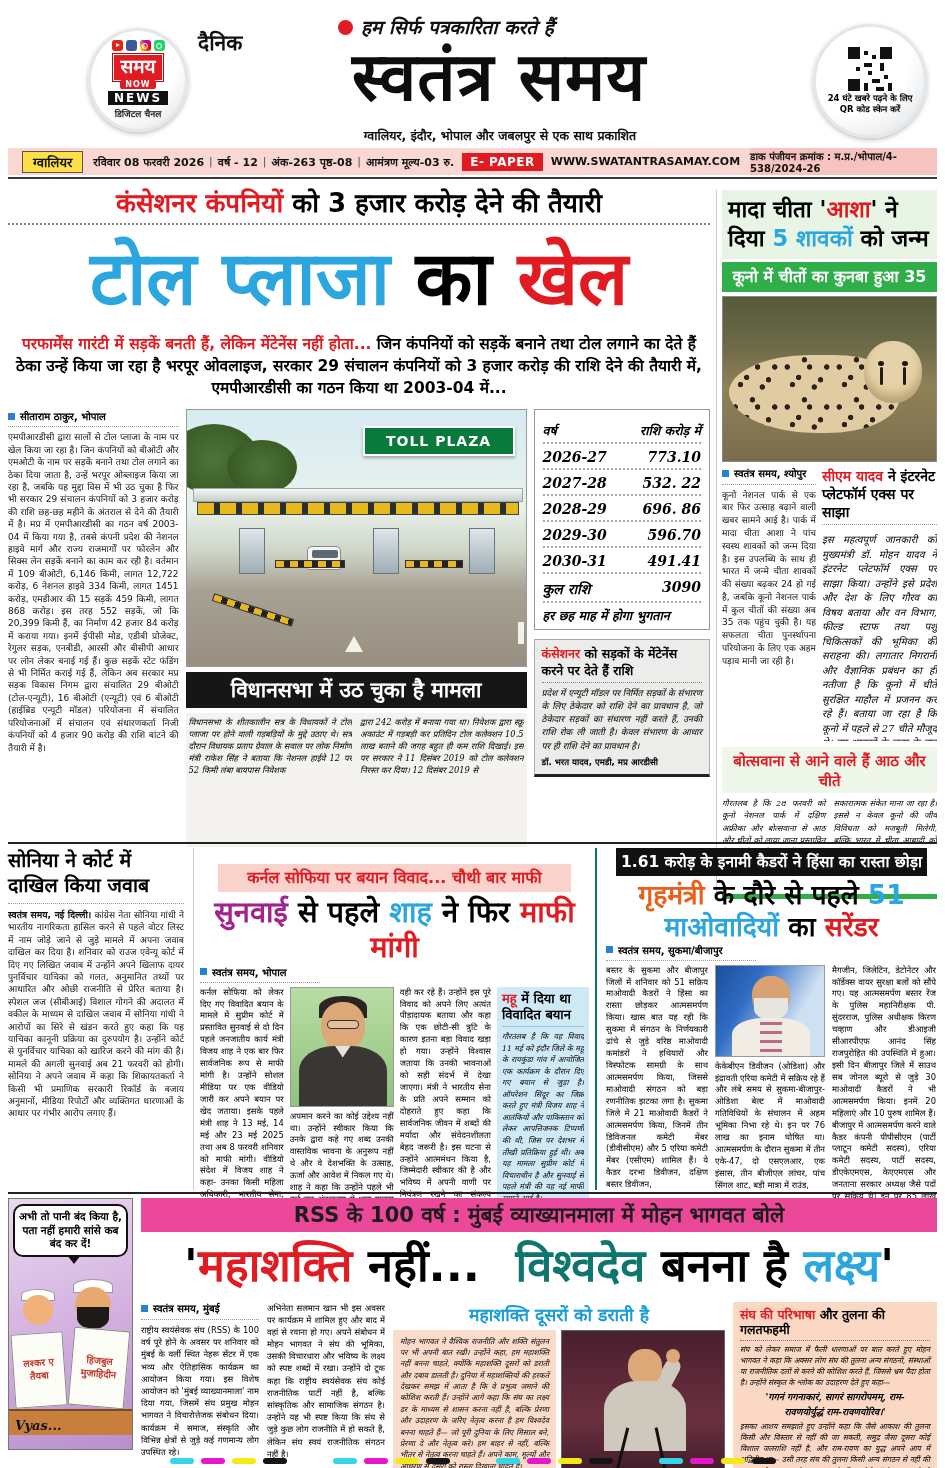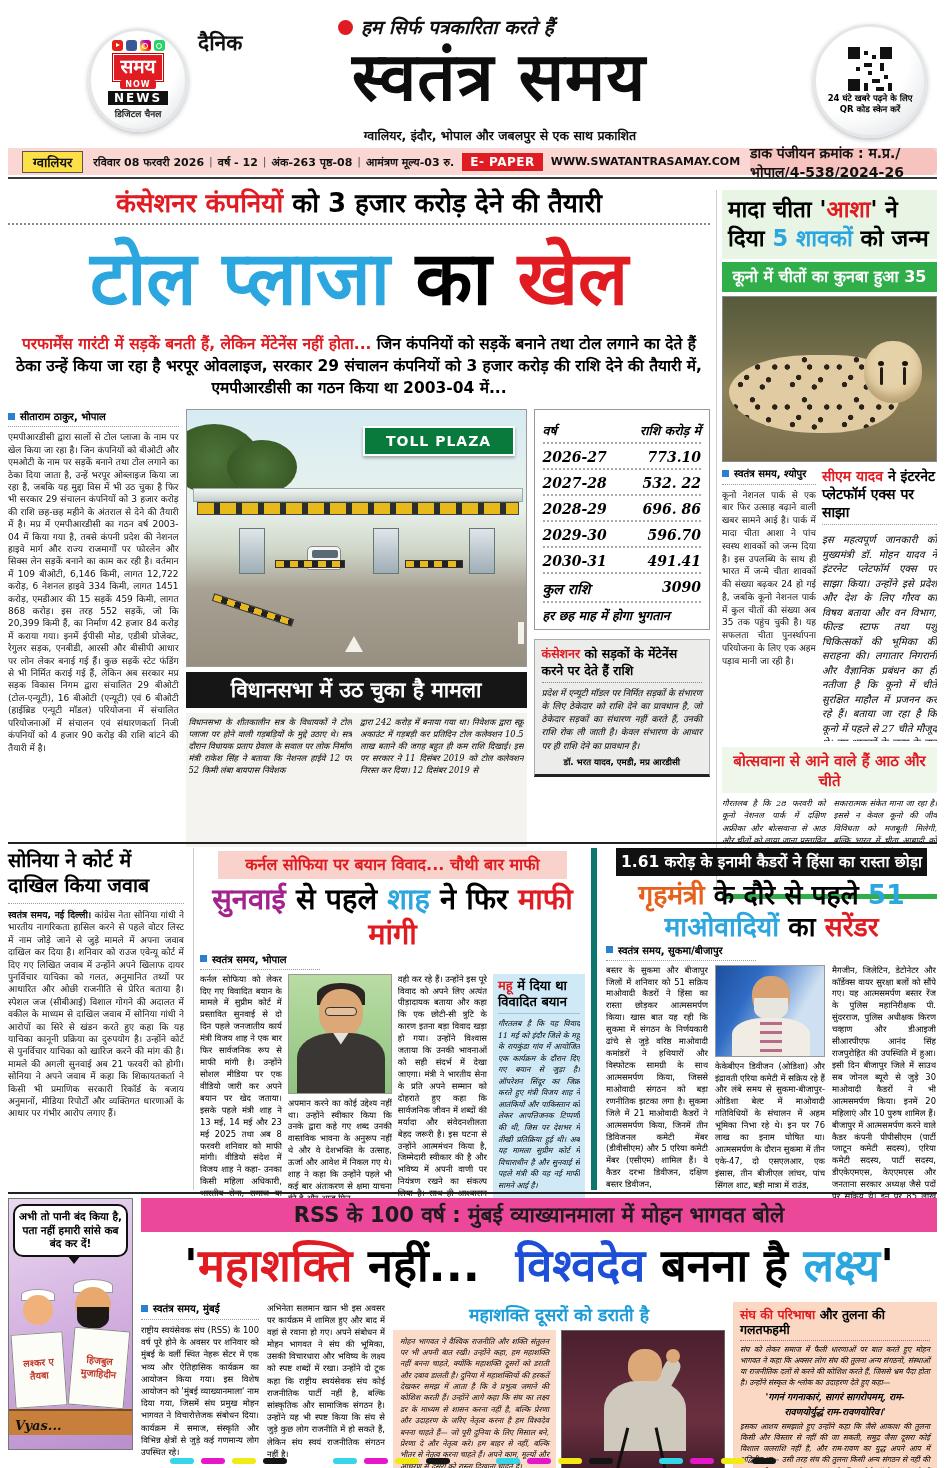--- a/index.html
+++ b/index.html
@@ -29,21 +29,21 @@
   .qr-circle { position:absolute; right:18px; top:18px; width:114px; height:114px; border-radius:50%;
     background:radial-gradient(circle at 30% 25%, #fff 55%, #d9dde0 100%); border:3px solid #e4e7ea; box-shadow:0 2px 5px rgba(0,0,0,.25);
     display:flex; flex-direction:column; align-items:center; justify-content:center; }
   .qr-caption { font-size:8.5px; font-weight:bold; text-align:center; width:86px; line-height:1.25; margin-top:2px; }
 
   
   .dateline { position:absolute; top:148px; left:8px; width:929px; height:27px; background:#fbd7d4; display:flex; align-items:center; font-size:11px; font-weight:bold; color:#111; }
   .dateline .city { background:#fde047; border:1px solid #555; padding:1px 10px; font-size:13px; margin:0 10px 0 14px; }
   .dateline .sep { color:#555; margin:0 5px; font-weight:normal; }
   .epaper { background:#e11b22; color:#fff; padding:2px 8px; margin:0 8px; font-size:12px; letter-spacing:.5px; cursor:pointer; }
-  .dl-right { flex:1; height:100%; background:#f6c3bf; display:flex; align-items:center; justify-content:flex-end; padding-right:24px; font-size:14px; margin-left:10px;border-radius:7px; }
+  .dl-right { flex:1; height:100%; background:#f6c3bf; display:flex; align-items:center; justify-content:flex-end; padding-right:24px; font-size:10px; margin-left:10px; }
   .rule-main { position:absolute; top:177px; left:8px; width:929px; height:2px; background:#3a3a3a; }
 
   
   .lead { position:absolute; top:184px; left:8px; width:702px; }
   .kicker { text-align:center; font-size:26px; font-weight:bold; padding-bottom:3px; border-bottom:2px dotted #888; }
   .kicker .red { color:#e11b22; }
   .lead-headline { text-align:center; font-size:74px; font-weight:bold; line-height:1.45; letter-spacing:0px; }
   .lead-headline .blue { color:#2ba6df; } .lead-headline .red { color:#e11b22; }
   .lead-sub { text-align:center; font-size:15.5px; font-weight:bold; line-height:1.4; padding:2px 4px 6px; }
   .lead-sub .red { color:#e11b22; }
@@ -72,21 +72,21 @@
   .paytable { border:1.5px solid #999; background:#fff; padding:7px 8px 5px; }
   .paytable .t-title { font-size:17px; font-weight:bold; line-height:1.3; border-bottom:2px dotted #999; padding-bottom:4px; }
   .paytable .t-title .red { color:#e11b22; }
   .t-head, .t-row { display:flex; justify-content:space-between; font-weight:bold; font-style:italic; border-bottom:2px dotted #aaa; padding:4.5px 0 3.5px; font-family:"DejaVu Serif", serif; }
   .t-head { font-size:12.5px; } .t-row { font-size:14px; }
   .t-note { font-size:12.5px; font-weight:bold; font-style:italic; padding-top:4px; font-family:"DejaVu Serif", serif; }
   .concession { margin-top:9px; border:1.5px solid #aaa; background:#ececea; padding:6px 7px; border-bottom:3px solid #222; }
   .concession h4 { font-size:12.5px; line-height:1.3; border-bottom:1px dotted #888; padding-bottom:3px; }
   .concession h4 .red { color:#e11b22; }
   .concession .cb { font-size:8.8px; font-style:italic; line-height:1.5; text-align:justify; margin-top:4px; font-family:"DejaVu Serif", serif; }
-  .concession .attr { text-align:center; font-size:8.6px; font-weight:bold; margin-top:3px; }
+  .concession .attr { text-align:left; font-size:8.6px; font-weight:bold; margin-top:3px; }
 
   
   .rail { position:absolute; top:190px; left:716px; width:221px; border-left:1px solid #ccc; padding-left:5px; }
   .cheetah-head { background:#e9f5e4; padding:5px 6px; font-size:22.5px; font-weight:bold; line-height:1.3; }
   .cheetah-head .red { color:#e11b22; } .cheetah-head .blue { color:#2ba6df; }
   .cheetah-banner { background:#2fae4a; color:#fff; font-size:16px; font-weight:bold; text-align:center; padding:3px 0 5px; margin-top:3px; }
   .cheetah-photo { position:relative; width:100%; height:166px; margin-top:4px; border:1px solid #888; overflow:hidden;
     background:linear-gradient(#565a3b 0%, #6d6a48 30%, #8f8258 55%, #7a6d4c 100%); }
   .cheetah-body { position:absolute; left:6px; top:58px; width:170px; height:78px; border-radius:50% 40% 45% 55%; background:#e0cba2;
     background-image:radial-gradient(circle at 12% 30%, #2c241a 2.4px, transparent 3px), radial-gradient(circle at 34% 56%, #2c241a 2.4px, transparent 3px), radial-gradient(circle at 55% 30%, #2c241a 2.4px, transparent 3px), radial-gradient(circle at 76% 62%, #2c241a 2.4px, transparent 3px), radial-gradient(circle at 22% 74%, #2c241a 2.4px, transparent 3px), radial-gradient(circle at 64% 80%, #2c241a 2.4px, transparent 3px), radial-gradient(circle at 88% 30%, #2c241a 2.4px, transparent 3px), radial-gradient(circle at 45% 12%, #2c241a 2.4px, transparent 3px);
@@ -106,21 +106,21 @@
   .botswana-h { margin-top:6px; background:#eef7ea; color:#e11b22; font-size:15px; font-weight:bold; text-align:center; padding:3px 0; }
   .botswana-b { margin-top:4px; column-count:2; column-gap:8px; font-size:8.2px; font-style:italic; line-height:1.5; text-align:justify; font-family:"DejaVu Serif", serif; height:92px; overflow:hidden; }
   .rail-bar { height:5px; background:#2fae4a; margin-top:5px; }
 
   
   .midband { position:absolute; top:842px; left:8px; width:929px; height:348px; border-top:2px solid #222; padding-top:4px; display:flex; gap:9px; }
   .sonia { width:176px; }
   .sonia h2 { font-size:19.5px; font-weight:bold; line-height:1.3; border-bottom:1px dotted #999; padding-bottom:4px; }
   .sonia .bodytxt { margin-top:5px; height:272px; overflow:hidden; }
   .sonia .bodytxt b { font-size:9.2px; }
-  .sofia { width:404px; border-left:1px solid #ccc; border-right:6px solid #0f766e; padding:3px 6px; }
+  .sofia { width:404px; border-left:1px solid #ccc; border-right:2px solid #0f766e; padding:16px 6px; }
   .sofia-kicker { background:#f9d3cb; color:#e11b22; font-size:16px; font-weight:bold; text-align:center; margin:0 18px; padding:2px 0 4px; }
   .sofia-head { text-align:center; font-size:29px; font-weight:bold; margin-top:3px; line-height:1.2; }
   .sofia-head .mag { color:#a3238e; } .sofia-head .blue { color:#2ba6df; } .sofia-head .red { color:#e11b22; }
   .sofia-cols { display:flex; gap:6px; margin-top:4px; }
   .sofia-cols .c { font-size:8.4px; line-height:1.42; text-align:justify; overflow:hidden; }
   .c1w { width:90px; height:240px; } .c2w { width:104px; } .c3w { width:98px; height:240px; }
   .shah-photo { position:relative; width:104px; height:120px; border:1px solid #999; background:linear-gradient(#b9dca4,#8fc47e); overflow:hidden; margin-bottom:4px; }
   .vs-head { position:absolute; left:30px; top:14px; width:44px; height:48px; border-radius:46%; background:#dca878; }
   .vs-hair { position:absolute; left:28px; top:8px; width:48px; height:22px; border-radius:50% 50% 0 0; background:#2b2420; }
   .vs-glass { position:absolute; left:36px; top:32px; width:32px; height:9px; border:1.5px solid #333; border-radius:4px; background:rgba(255,255,255,.25); }
@@ -156,21 +156,21 @@
   .head2 { left:66px; top:88px; width:36px; height:36px; background:#e8a96e; }
   .cap2 { position:absolute; left:64px; top:80px; width:40px; height:14px; border-radius:50% 50% 0 0; background:#fff; border:1px solid #999; }
   .beard2 { position:absolute; left:68px; top:108px; width:32px; height:22px; border-radius:0 0 50% 50%; background:#1d1a16; }
   .paper1 { position:absolute; left:4px; top:134px; width:52px; height:74px; background:#fdfdf8; border:1px solid #888; transform:rotate(-4deg); display:flex; align-items:center; justify-content:center; text-align:center; font-size:9.5px; font-weight:bold; color:#c0392b; line-height:1.35; }
   .paper2 { position:absolute; left:62px; top:130px; width:56px; height:78px; background:#fdfdf8; border:1px solid #888; transform:rotate(5deg); display:flex; align-items:center; justify-content:center; text-align:center; font-size:9.5px; font-weight:bold; color:#c0392b; line-height:1.35; }
   .desk { position:absolute; left:0; bottom:14px; width:100%; height:26px; background:#c77f3b; border-top:2px solid #7a4a1d; }
   .sign { position:absolute; left:6px; bottom:16px; font-size:13px; font-style:italic; font-weight:bold; color:#111; font-family:"DejaVu Serif", serif; }
   .botmain { margin-left:133px; }
   .rss-banner { background:#ec4899; text-align:center; font-size:21px; font-weight:bold; color:#1c1c1c; padding:2px 0 4px; }
   .bhagwat-head { text-align:center; font-size:45px; font-weight:bold; line-height:1.5; }
-  .bhagwat-head .red { color:#e11b22; } .bhagwat-head .org { color:#1d4ed8;margin-left:20px; } .bhagwat-head .blue { color:#2ba6df; }
+  .bhagwat-head .red { color:#e11b22; } .bhagwat-head .org { color:#0f766e;margin-left:20px; } .bhagwat-head .blue { color:#2ba6df; }
   .bot-cols { display:flex; gap:8px; margin-top:2px; }
   .bcol { width:118px; font-size:8.4px; line-height:1.45; text-align:justify; overflow:hidden; }
   .bc-h { height:168px; }
   .bcenter { width:332px; }
   .bcenter h3 { text-align:center; color:#1a9cd8; font-size:17.5px; font-weight:bold; margin-bottom:4px; }
   .bcenter-row { display:flex; gap:5px; }
   .pinkbox { width:163px; background:#fbdccb; padding:6px 7px; font-size:7.6px; font-style:italic; line-height:1.5; text-align:justify; font-family:"DejaVu Serif", serif; height:150px; overflow:hidden; }
   .bhagwat-photo { position:relative; width:164px; height:150px; background:linear-gradient(#4a1f2e,#6b3040 60%,#3c1a26); border:1px solid #666; overflow:hidden; }
   .mb-head { position:absolute; left:66px; top:18px; width:34px; height:36px; border-radius:46%; background:#dca878; }
   .mb-body { position:absolute; left:42px; top:50px; width:82px; height:70px; border-radius:40% 40% 0 0; background:#cfc8bd; }

